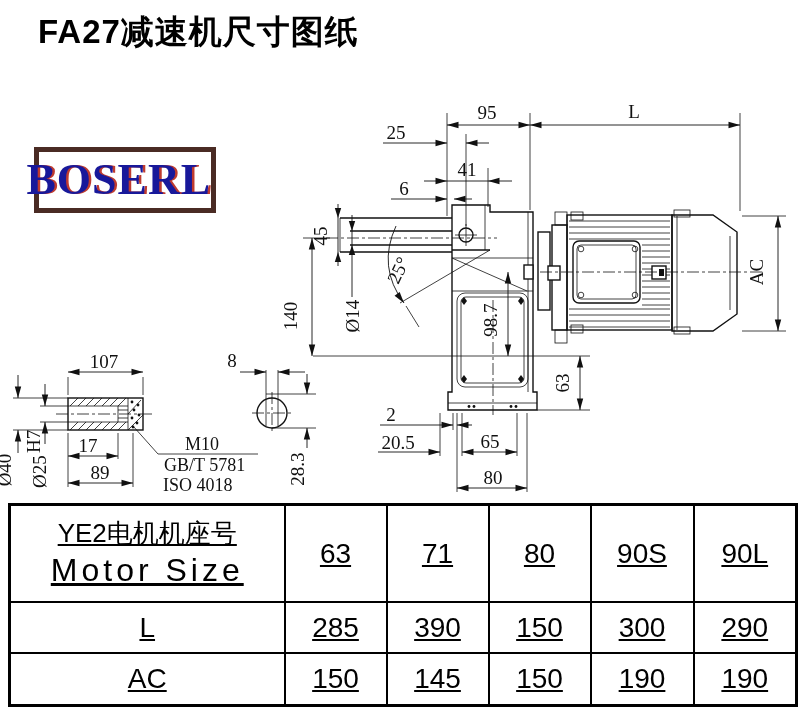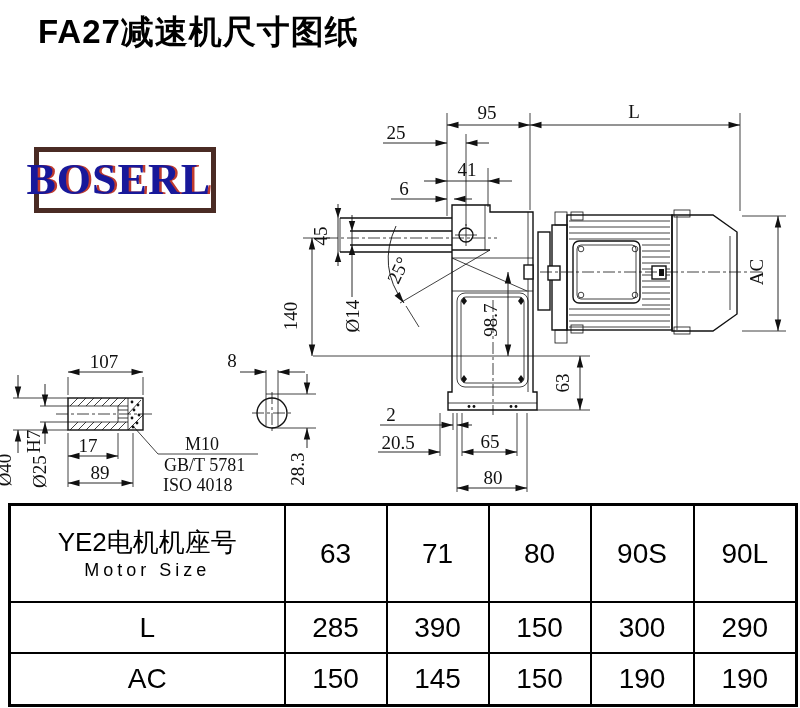--- a/index.html
+++ b/index.html
@@ -14,26 +14,26 @@
   svg{position:absolute;left:0;top:0;}
   .ol{stroke:#111;stroke-width:1.4;fill:none;}
   .fw{stroke:#111;stroke-width:1.4;fill:#fff;}
   .tl{stroke:#111;stroke-width:.8;fill:none;}
   .dl{stroke:#111;stroke-width:.9;fill:none;}
   .cl{stroke:#111;stroke-width:.8;fill:none;stroke-dasharray:12 3 3 3;}
   .dt{font-family:"Liberation Serif","DejaVu Serif",serif;font-size:19px;fill:#111;}
   .nt{font-family:"Liberation Serif","DejaVu Serif",serif;font-size:18px;fill:#111;}
   .dk{fill:#111;stroke:none;}
   #dim-table{position:absolute;left:8px;top:503px;width:787px;height:204px;
-        border-collapse:collapse;table-layout:fixed;}
+        border-collapse:collapse;table-layout:fixed;text-decoration:underline;}
   #dim-table td{border:2px solid #000;text-align:center;vertical-align:middle;
         color:#000;padding:0;font-size:28px;}
   #dim-table{border:3px solid #000;}
   .hdr1{font-size:26px;display:block;line-height:1.25;}
-  .hdr2{font-size:18px;display:block;line-height:1.25;letter-spacing:4px;}
+  .hdr2{font-size:32px;display:block;line-height:1.25;letter-spacing:4px;}
 </style>
 </head>
 <body>
 
 <div id="stage">
 
   <div id="title">FA27减速机尺寸图纸</div>
 
   <div id="logo">
     <span>BOSERL</span>

